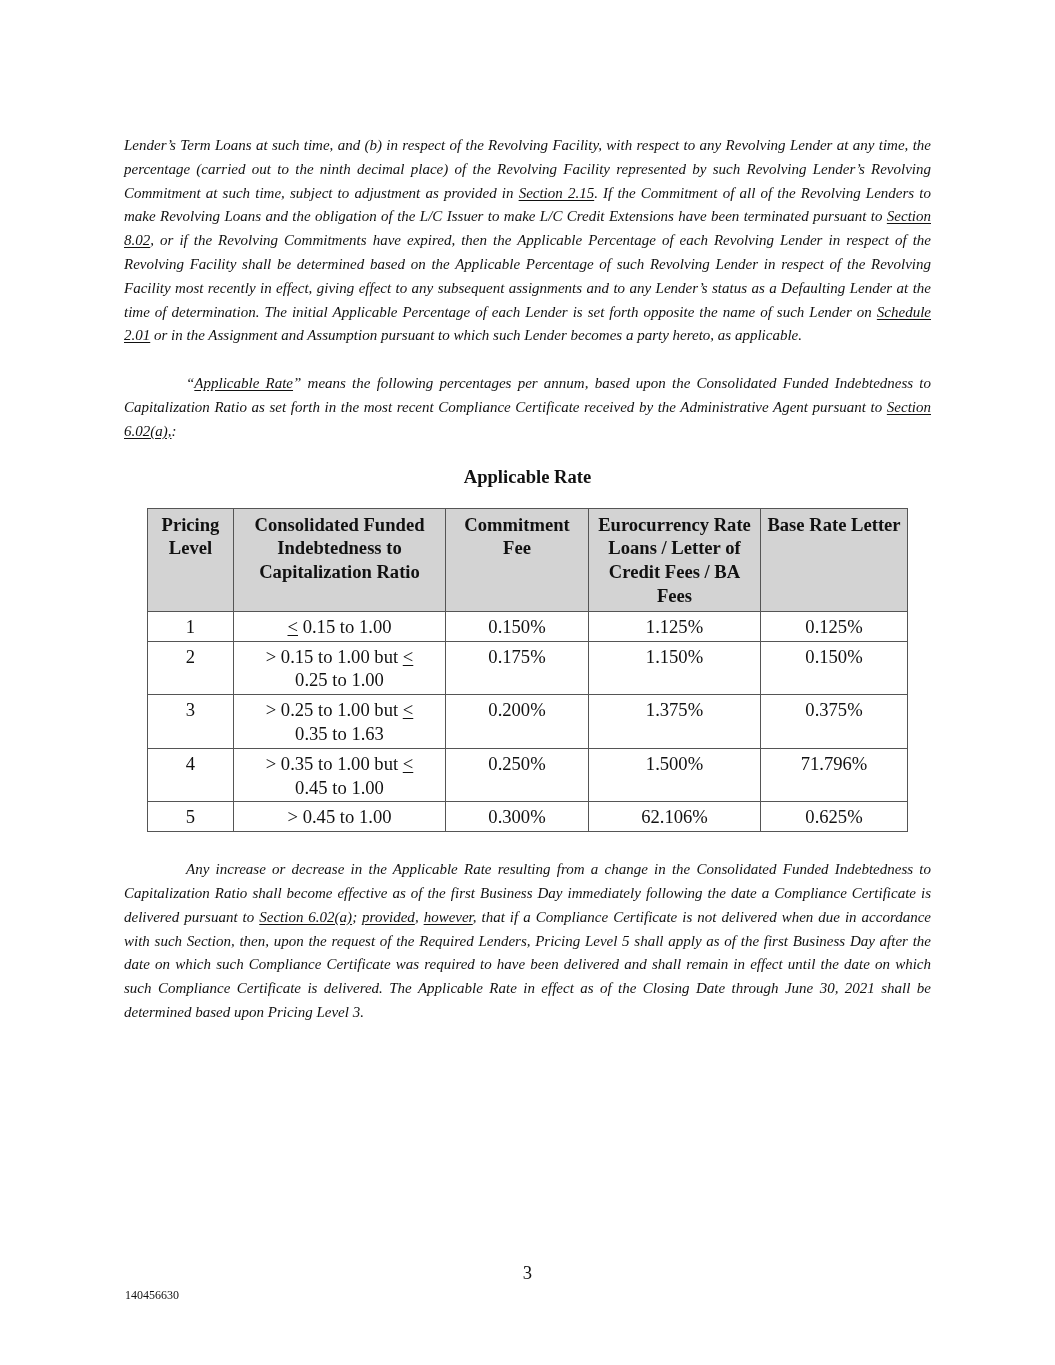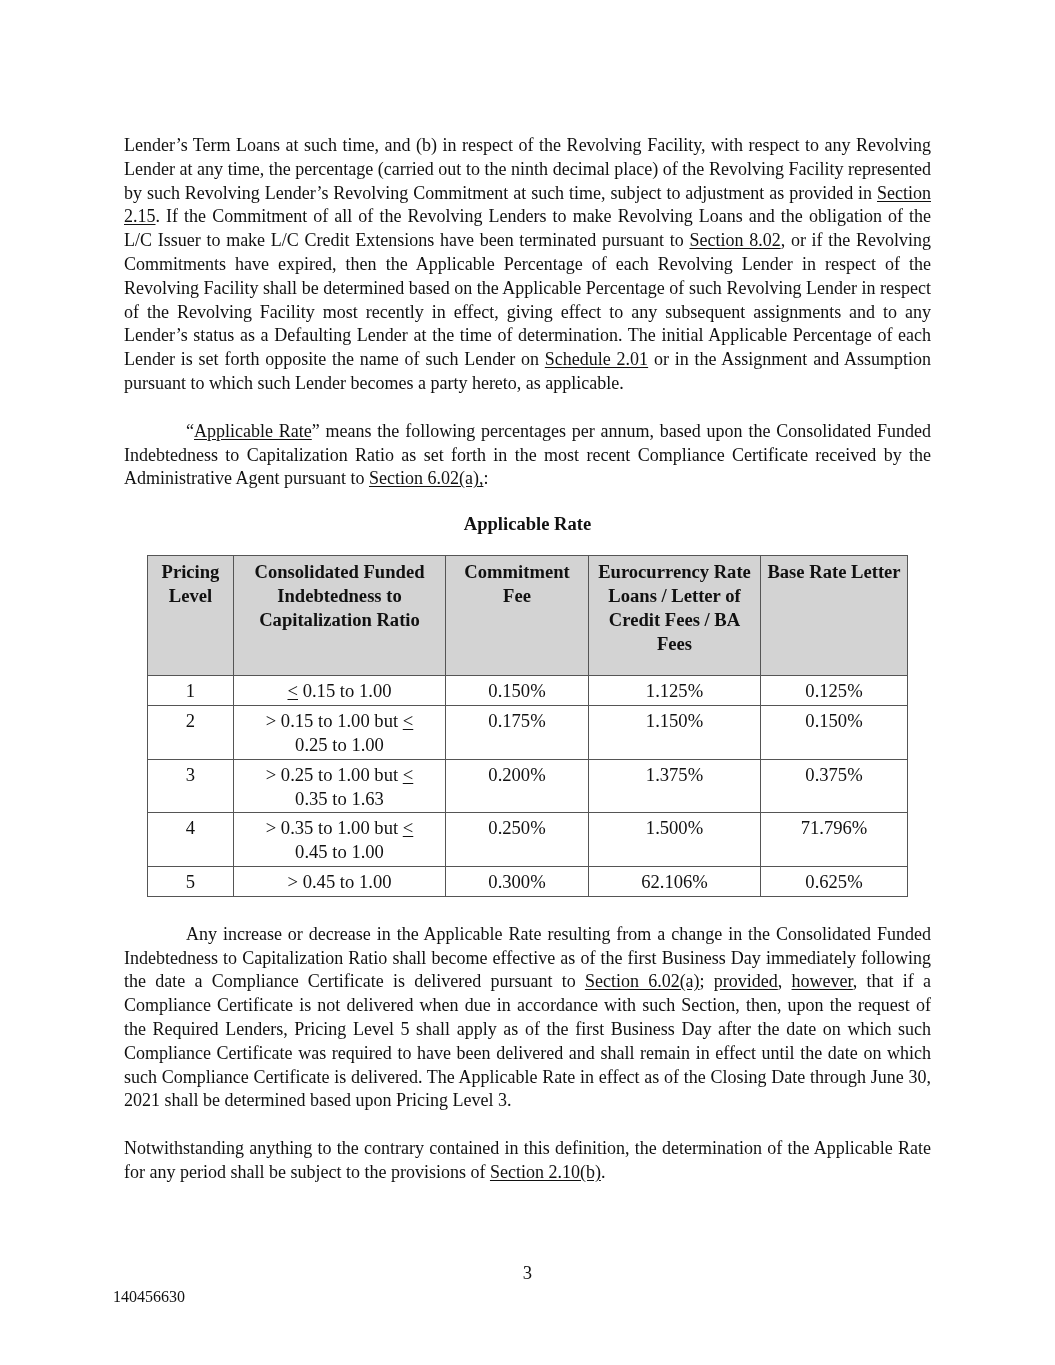--- a/index.html
+++ b/index.html
@@ -1,29 +1,29 @@
 <!DOCTYPE html>
 <html><head>
 <meta charset="utf-8">
 <style>
   html, body { margin: 0; padding: 0; background: #ffffff; }
   body { width: 1055px; height: 1365px; position: relative; overflow: hidden;
          font-family: "Liberation Serif", serif; color: #111; }
   .page { position: absolute; left: 124px; top: 134px; width: 807px; }
-  p { margin: 0; font-size: 18px; line-height: 23.8px; text-align: justify; text-align-last: left; }
+  p { margin: 0; font-size: 15px; line-height: 23.8px; text-align: justify; text-align-last: left; font-style: italic; }
   .u { text-decoration: underline; text-underline-offset: 2px; }
   .indent { text-indent: 62px; }
   .gap { margin-top: 24px; }
   .caption { text-align: center; font-weight: bold; font-size: 18.6px; margin-top: 22px; margin-bottom: 20px; }
   table { border-collapse: collapse; margin-left: 23px; width: 761px; font-size: 18.6px; line-height: 23.8px; }
   th, td { border: 1px solid #555; text-align: center; vertical-align: top; padding: 3px 4px 2px 4px; }
-  th { background: #d3d3d3; font-weight: bold; padding-top: 4px; padding-bottom: 20px; }
+  th { background: #d3d3d3; font-weight: bold; padding-top: 4px; padding-bottom: 3px; }
   .c1 { width: 77px; } .c2 { width: 203px; } .c3 { width: 134px; } .c4 { width: 163px; } .c5 { width: 138px; }
   .footer-num { position: absolute; top: 1262px; left: 0; width: 1055px; text-align: center; font-size: 18.6px; }
-  .doc-id { position: absolute; top: 1288px; left: 113px; font-size: 16px; }
+  .doc-id { position: absolute; top: 1288px; left: 125px; font-size: 12px; }
 </style>
 </head>
 <body>
 
 <div class="page">
 
   <p><span>Lender’s Term Loans at such time, and (b) in respect of the Revolving Facility, with respect to any Revolving Lender at any time, the percentage (carried out to the ninth decimal place) of the Revolving Facility represented by such Revolving Lender’s Revolving Commitment at such time, subject to adjustment as provided in </span><span class="u">Section 2.15</span><span>. If the Commitment of all of the Revolving Lenders to make Revolving Loans and the obligation of the L/C Issuer to make L/C Credit Extensions have been terminated pursuant to </span><span class="u">Section 8.02</span><span>, or if the Revolving Commitments have expired, then the Applicable Percentage of each Revolving Lender in respect of the Revolving Facility shall be determined based on the Applicable Percentage of such Revolving Lender in respect of the Revolving Facility most recently in effect, giving effect to any subsequent assignments and to any Lender’s status as a Defaulting Lender at the time of determination.  The initial Applicable Percentage of each Lender is set forth opposite the name of such Lender on </span><span class="u">Schedule 2.01</span><span> or in the Assignment and Assumption pursuant to which such Lender becomes a party hereto, as applicable.</span></p>
 
   <p class="indent gap"><span>“</span><span class="u">Applicable Rate</span><span>” means the following percentages per annum, based upon the Consolidated Funded Indebtedness to Capitalization Ratio as set forth in the most recent Compliance Certificate received by the Administrative Agent pursuant to </span><span class="u">Section 6.02(a),</span><span>:</span></p>
 
@@ -73,17 +73,16 @@
         <td><span>&gt; 0.45 to 1.00</span></td>
         <td>0.300%</td>
         <td>62.106%</td>
         <td>0.625%</td>
       </tr>
     </tbody>
   </table>
 
   <p class="indent" style="margin-top:26px"><span>Any increase or decrease in the Applicable Rate resulting from a change in the Consolidated Funded Indebtedness to Capitalization Ratio shall become effective as of the first Business Day immediately following the date a Compliance Certificate is delivered pursuant to </span><span class="u">Section 6.02(a)</span><span>; </span><span class="u">provided</span><span>, </span><span class="u">however</span><span>, that if a Compliance Certificate is not delivered when due in accordance with such Section, then, upon the request of the Required Lenders, Pricing Level 5 shall apply as of the first Business Day after the date on which such Compliance Certificate was required to have been delivered and shall remain in effect until the date on which such Compliance Certificate is delivered.  The Applicable Rate in effect as of the Closing Date through June 30, 2021 shall be determined based upon Pricing Level 3.</span></p>
 
-  <p class="gap"><span>Notwithstanding anything to the contrary contained in this definition, the determination of the Applicable Rate for any period shall be subject to the provisions of </span><span class="u">Section 2.10(b)</span><span>.</span></p>
 </div>
 
 <div class="footer-num">3</div>
 <div class="doc-id">140456630</div>
 
 </body></html>

